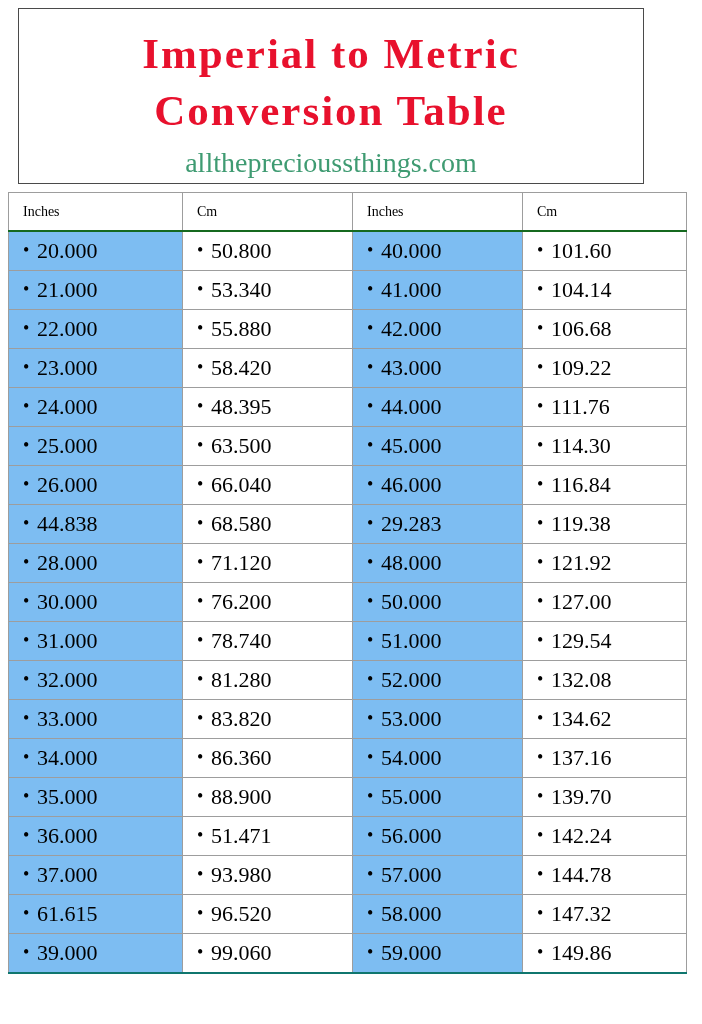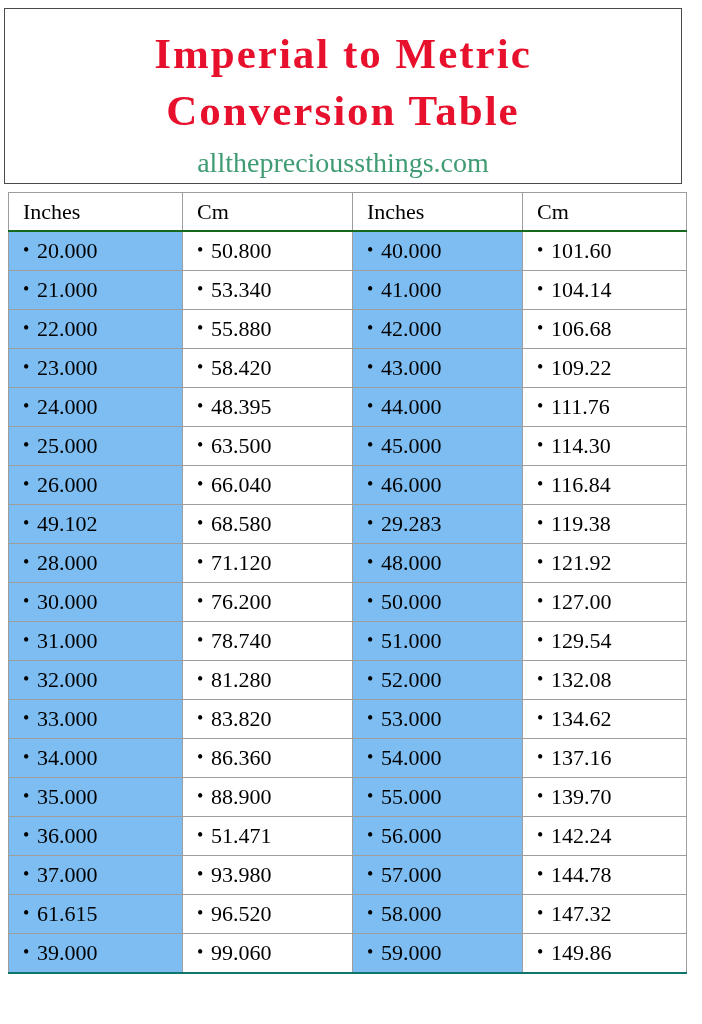--- a/index.html
+++ b/index.html
@@ -17,23 +17,23 @@
     position: relative;
     width: 702px;
     height: 1024px;
     background: #ffffff;
     box-sizing: border-box;
   }
 
   
   .header {
     position: absolute;
-    left: 4px;
+    left: 18px;
     top: 8px;
-    width: 678px;
+    width: 626px;
     height: 176px;
     border: 1px solid #4a4a4a;
     box-sizing: border-box;
     background: #ffffff;
     text-align: center;
   }
   .title-line {
     color: #e8112d;
     font-family: "Liberation Serif", serif;
     font-weight: bold;
@@ -73,21 +73,21 @@
     font-family: "Liberation Serif", serif;
     color: #000000;
     vertical-align: middle;
     white-space: nowrap;
   }
   table.conv th {
     height: 37px;
     font-weight: normal;
     background: #ffffff;
     text-align: left;
-    font-size: 22px;
+    font-size: 14px;
     border-bottom: 2px solid #15691f;
   }
   .col-a { width: 174px; }
   .col-b { width: 170px; }
   .col-c { width: 170px; }
   .col-d { width: 164px; }
 
   td.shade { background: #7dbdf2; }
   td.plain { background: #ffffff; }
 
@@ -170,21 +170,21 @@
             <td class="shade"><span class="bullet">•</span><span class="val">45.000</span></td>
             <td class="plain"><span class="bullet">•</span><span class="val">114.30</span></td>
           </tr>
           <tr>
             <td class="shade"><span class="bullet">•</span><span class="val">26.000</span></td>
             <td class="plain"><span class="bullet">•</span><span class="val">66.040</span></td>
             <td class="shade"><span class="bullet">•</span><span class="val">46.000</span></td>
             <td class="plain"><span class="bullet">•</span><span class="val">116.84</span></td>
           </tr>
           <tr>
-            <td class="shade"><span class="bullet">•</span><span class="val">49.102</span></td>
+            <td class="shade"><span class="bullet">•</span><span class="val">44.838</span></td>
             <td class="plain"><span class="bullet">•</span><span class="val">68.580</span></td>
             <td class="shade"><span class="bullet">•</span><span class="val">29.283</span></td>
             <td class="plain"><span class="bullet">•</span><span class="val">119.38</span></td>
           </tr>
           <tr>
             <td class="shade"><span class="bullet">•</span><span class="val">28.000</span></td>
             <td class="plain"><span class="bullet">•</span><span class="val">71.120</span></td>
             <td class="shade"><span class="bullet">•</span><span class="val">48.000</span></td>
             <td class="plain"><span class="bullet">•</span><span class="val">121.92</span></td>
           </tr>

